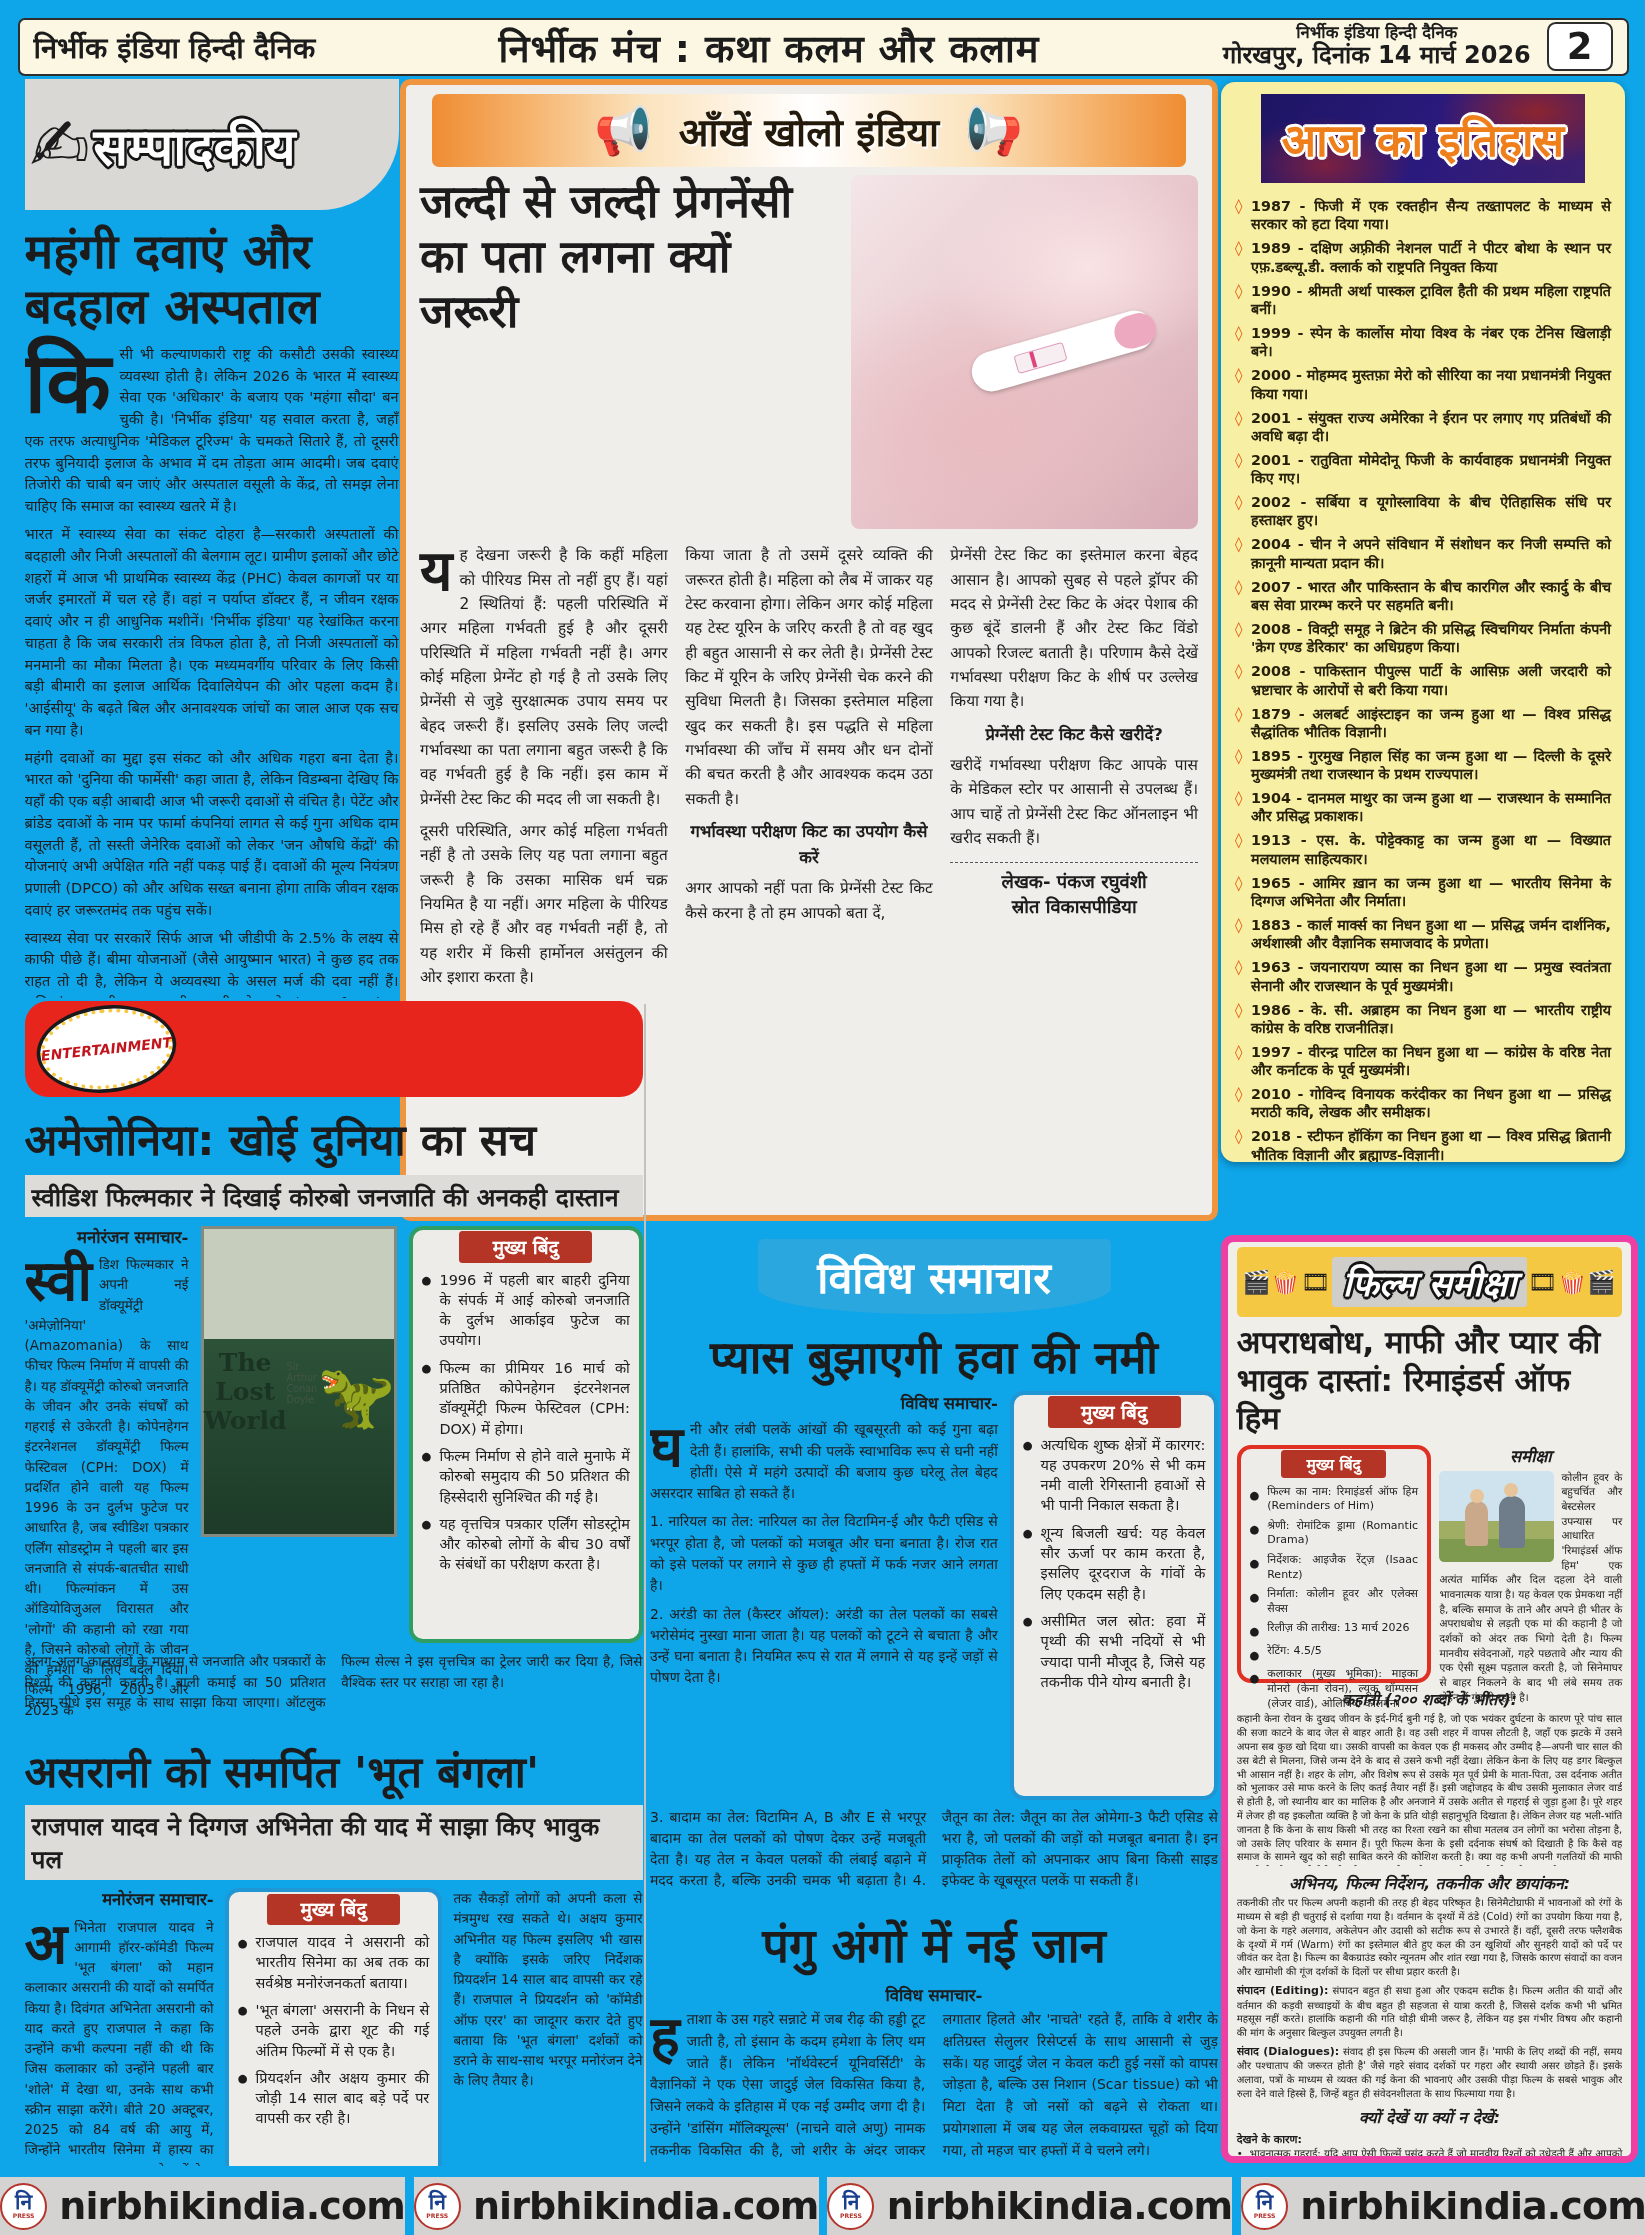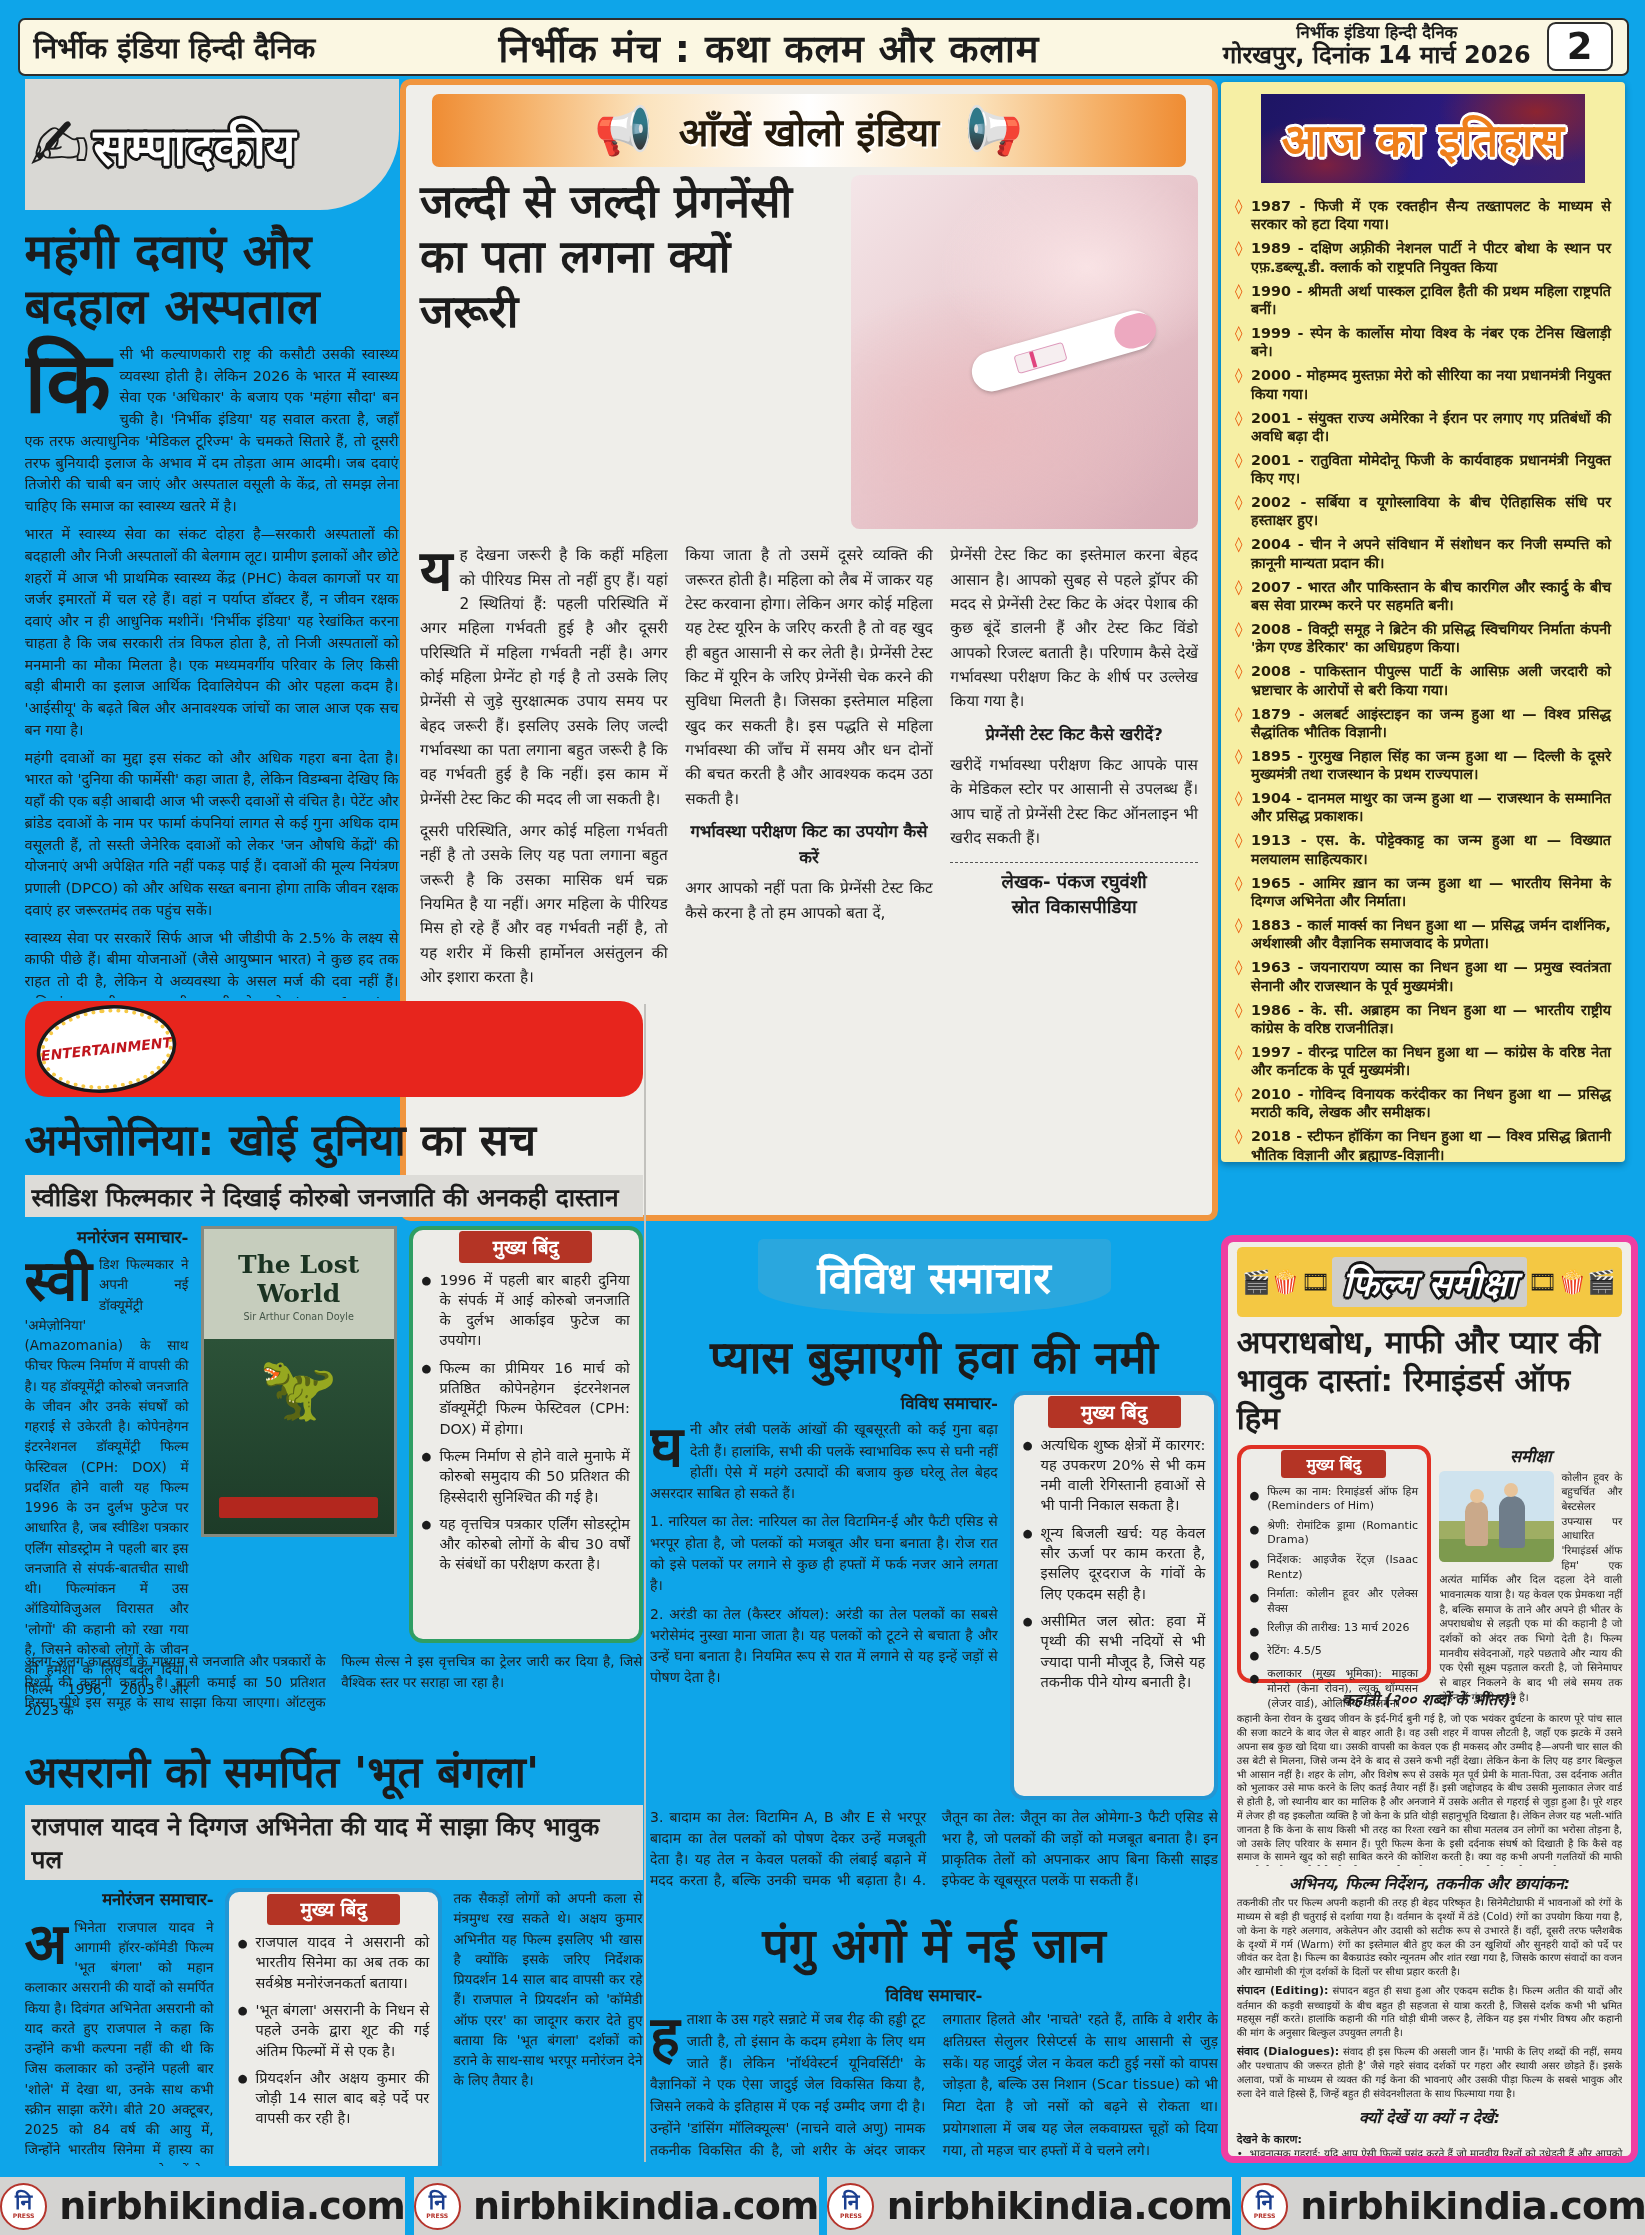--- a/index.html
+++ b/index.html
@@ -39,21 +39,21 @@
   .stick{position:absolute;left:34%;top:44%;width:188px;height:40px;background:#fff;border-radius:20px;transform:rotate(-16deg);box-shadow:0 1.7px 4.4px rgba(0,0,0,.25)}
   .stick .win{position:absolute;left:45px;top:10.5px;width:51px;height:19px;background:#f6eef0;border-radius:3.5px;border:0.9px solid #d9b}
   .stick .line{position:absolute;left:61px;top:12.2px;width:3.5px;height:15.7px;background:#e0447e}
   .stick .tip{position:absolute;right:-1.7px;top:3.5px;width:42px;height:33px;background:#eda9c0;border-radius:17.5px}
   .preg-cols{display:flex;gap:17.5px;margin-top:14px}
   .pcol{flex:1;font-size:15.4px;line-height:1.58;text-align:justify}
   .pcol p{margin:0 0 7.9px}
   .pcol-sub{font-weight:800;text-align:center;font-size:16.6px;margin:7px 0 5.2px}
   .author{text-align:center;font-weight:800;font-size:18.3px;margin-top:12.2px;border-top:1.7px dashed #555;padding-top:7px;line-height:1.35}
   
-  .sec-history{left:1221px;top:82px;width:404px;height:1080px;background:#f6efa4;border-radius:4px;box-shadow:0 2.6px 7px rgba(0,0,0,.3);padding:10.5px 14px 7px}
+  .sec-history{left:1221px;top:82px;width:404px;height:1080px;background:#f6efa4;border-radius:14px;box-shadow:0 2.6px 7px rgba(0,0,0,.3);padding:10.5px 14px 7px}
   .ribbon{position:relative;margin:1.7px auto 14px;width:86%;height:89px;background:radial-gradient(122px 70px at 20% 80%,#7c2040,transparent 70%),radial-gradient(140px 79px at 85% 20%,#8c2430,transparent 70%),linear-gradient(120deg,#1d1563,#2b1a7e 55%,#3c1f6e);display:flex;align-items:center;justify-content:center}
   .ribbon::before,.ribbon::after{content:'';position:absolute;top:12.2px;border-style:solid;z-index:-1}
   .ribbon::before{left:-23px;border-width:32px 23px;border-color:#a93226 #a93226 #a93226 transparent}
   .ribbon::after{right:-23px;border-width:32px 23px;border-color:#a93226 transparent #a93226 #a93226}
   .ribbon-text{font-size:45px;font-weight:800}
   .hist-item{display:flex;gap:8.7px;font-size:14.3px;font-weight:700;line-height:1.28;margin-bottom:5.7px;color:#27200a;text-align:justify}
   .diamond{color:#e8590c;font-size:15px;flex:none;line-height:1.3}
   
   .keybox{border:4.4px solid #2f9e63;border-radius:14px;background:#edece8;padding:5.2px 8.7px 1.7px}
   .keybox.blue{border-color:#2196d4}
@@ -65,21 +65,21 @@
   .sec-ent{left:24.5px;top:1001px;width:618px;height:1165px}
   .ent-banner{height:96px;background:#e7251d;border-radius:23px;display:flex;align-items:center;gap:12.2px;padding:0 15.7px}
   .burst{width:133px;height:80px;background:#fff;border-radius:50%;border:4.4px dotted #f6c945;box-shadow:0 0 0 3.5px #1a1a1a;display:flex;align-items:center;justify-content:center;transform:rotate(-6deg);flex:none}
   .burst-text{color:#c0151c;font-weight:800;font-size:14px;font-style:italic}
   .ent-banner-text{flex:1;text-align:center;color:#fff;font-size:48px;font-weight:800}
   .ama-headline{font-size:43px;font-weight:800;margin:12.2px 0 7px}
   .subband{background:#dddcd8;font-size:24.5px;font-weight:700;padding:4.4px 7px;margin-bottom:8.7px}
   .ama-row{display:flex;gap:12.2px;height:417px}
   .ama-col1{width:164px;font-size:13.5px;line-height:1.5;text-align:justify}
   .byline{font-weight:800;font-size:16.6px;text-align:right;margin-bottom:3.5px}
-  .book-cover{width:196px;height:311px;border:3.5px solid #858a80;background:linear-gradient(#c6cdbd 0,#c6cdbd 36%,#2c5238 36%,#1d3b28 100%);display:flex;flex-direction:column;align-items:center;flex:none}
+  .book-cover{width:196px;height:311px;border:3.5px solid #858a80;background:linear-gradient(#c6cdbd 0,#c6cdbd 36%,#2c5238 36%,#1d3b28 100%);display:flex;flex-direction:row;align-items:center;flex:none}
   .bc-title{font-family:"DejaVu Serif","Liberation Serif",serif;font-size:25px;font-weight:700;color:#1b3322;margin-top:21px;text-align:center}
   .bc-sub{font-size:9.6px;color:#445547;margin-top:3.5px}
   .bc-dino{font-size:63px;margin-top:30px}
   .bc-band{margin-top:auto;margin-bottom:15.7px;width:84%;height:21px;background:#b3271e;border-radius:2.6px}
   .ama-kb{flex:1}
   .ama-after{column-count:2;column-gap:15.7px;font-size:13.5px;line-height:1.5;text-align:justify;margin-top:8.7px;height:77px}
   .bh-headline{font-size:43px;font-weight:800;margin:12.2px 0 5.2px}
   .bh-row{display:flex;gap:11.4px;margin-top:5.2px;height:290px}
   .bh-col{flex:1;font-size:13.5px;line-height:1.5;text-align:justify}
   .bh-kb{width:217px;flex:none}

